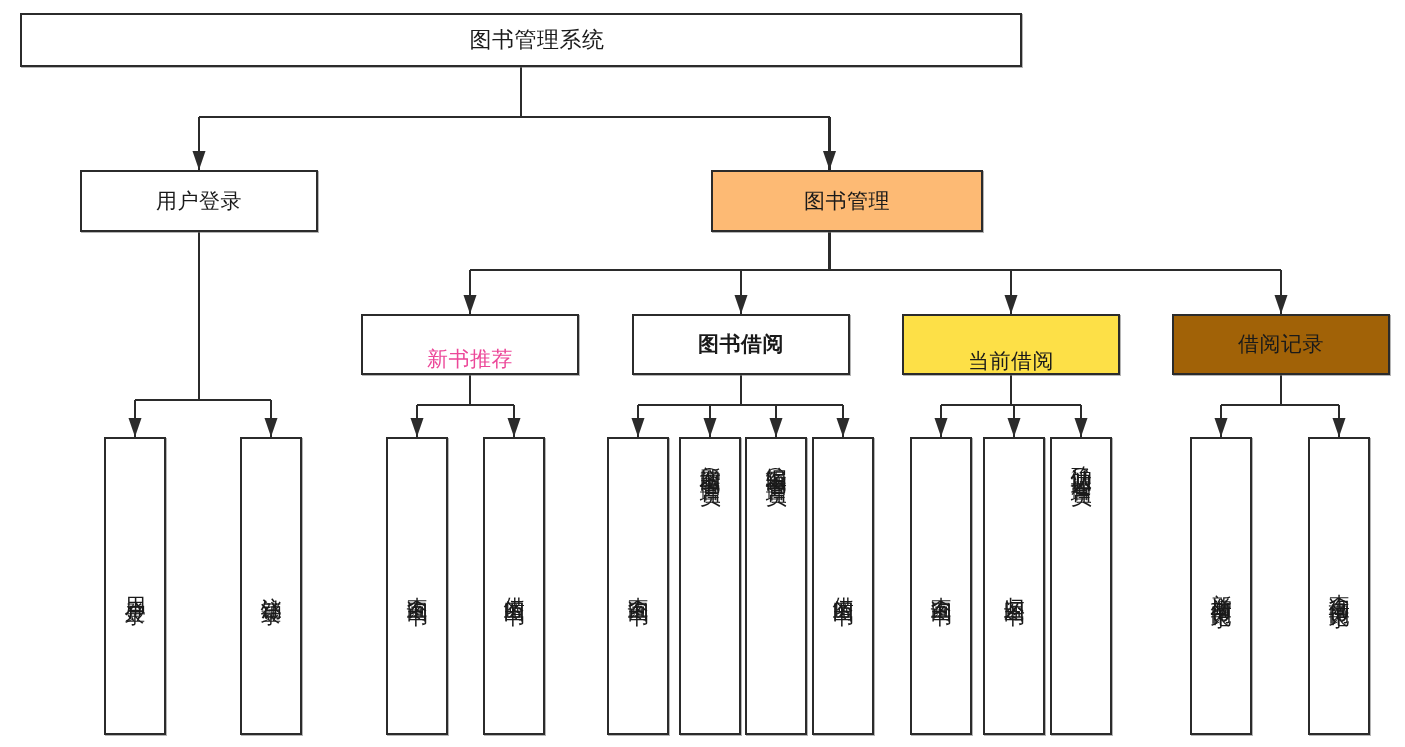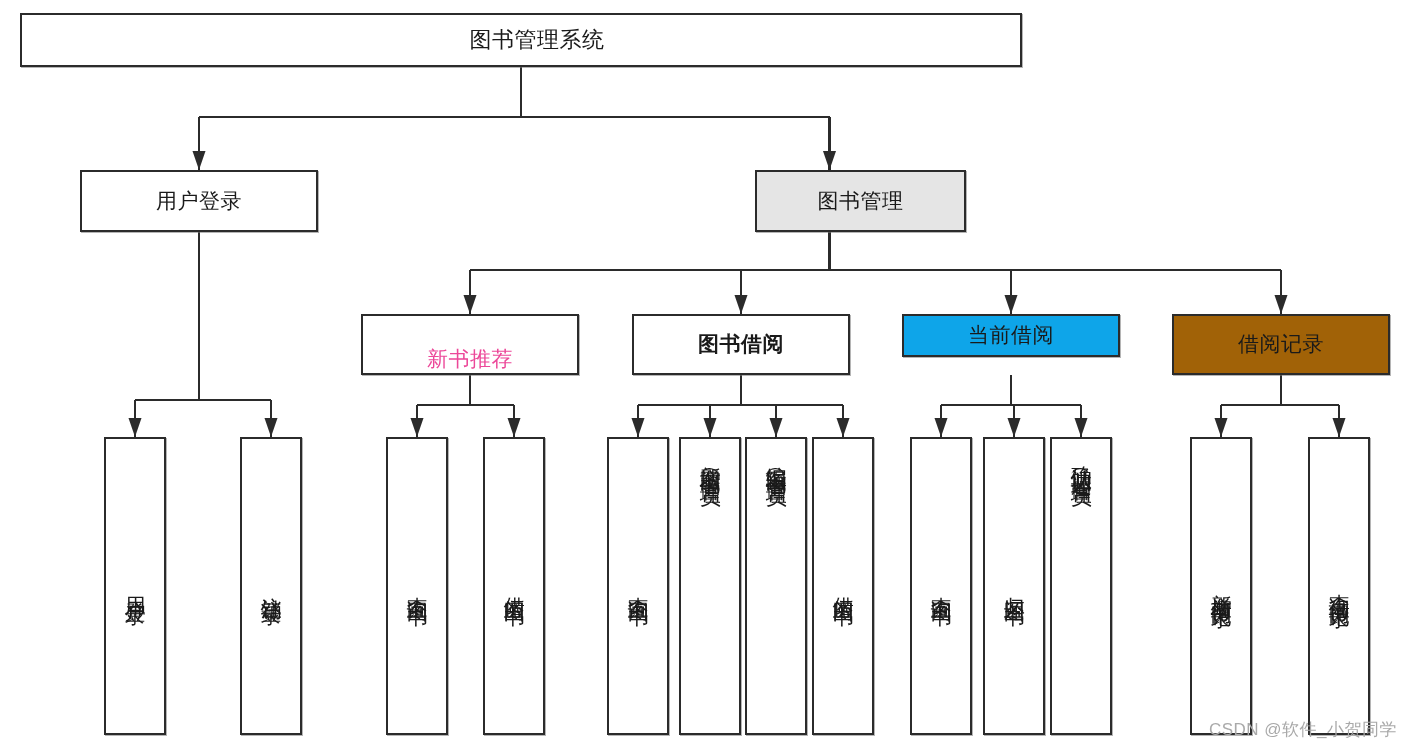--- a/index.html
+++ b/index.html
@@ -137,30 +137,30 @@
       <polygon points="1332.5,418 1345.5,418 1339,437" fill="#2b2b2b"></polygon>
     </svg>
 
   <div id="node-layer">
       <div class="node horizontal level-1" style="left: 20px; top: 13px; width: 1002px; height: 54px; border-color: rgb(43, 43, 43); background: rgb(255, 255, 255); padding-left: 32px;">
         <span class="node-label" style="color: rgb(26, 26, 26);">图书管理系统</span>
       </div>
       <div class="node horizontal level-2" style="left: 80px; top: 170px; width: 238px; height: 62px; border-color: rgb(43, 43, 43); background: rgb(255, 255, 255);">
         <span class="node-label" style="color: rgb(26, 26, 26);">用户登录</span>
       </div>
-      <div class="node horizontal level-2" style="left: 711px; top: 170px; width: 211px; height: 62px; border-color: rgb(43, 43, 43); background: #e5e5e5; margin-left: 44px;">
+      <div class="node horizontal level-2" style="left: 711px; top: 170px; width: 272px; height: 62px; border-color: rgb(43, 43, 43); background: #fdba74;">
         <span class="node-label" style="color: rgb(26, 26, 26);">图书管理</span>
       </div>
       <div class="node horizontal level-3" style="left: 361px; top: 314px; width: 218px; height: 61px; border-color: rgb(43, 43, 43); background: rgb(255, 255, 255);">
         <span class="node-label" style="color: #ec4899; margin-top: 29px;">新书推荐</span>
       </div>
       <div class="node horizontal level-3" style="left: 632px; top: 314px; width: 218px; height: 61px; border-color: rgb(43, 43, 43); background: rgb(255, 255, 255);">
         <span class="node-label" style="color: rgb(26, 26, 26); font-weight: bold;">图书借阅</span>
       </div>
-      <div class="node horizontal level-3" style="left: 902px; top: 314px; width: 218px; height: 43px; border-color: rgb(43, 43, 43); background: #0ea5e9;">
+      <div class="node horizontal level-3" style="left: 902px; top: 314px; width: 218px; height: 61px; border-color: rgb(43, 43, 43); background: #fde047; align-items: flex-end;">
         <span class="node-label" style="color: rgb(26, 26, 26);">当前借阅</span>
       </div>
       <div class="node horizontal level-3" style="left: 1172px; top: 314px; width: 218px; height: 61px; border-color: rgb(43, 43, 43); background: #a16207;">
         <span class="node-label" style="color: rgb(26, 26, 26);">借阅记录</span>
       </div>
       <div class="node vertical level-4 centered" style="left: 104px; top: 437px; width: 62px; height: 298px; border-color: rgb(43, 43, 43); background: rgb(255, 255, 255);">
         <span class="node-label" style="color: rgb(26, 26, 26);">用户登录</span>
       </div>
       <div class="node vertical level-4 centered" style="left: 240px; top: 437px; width: 62px; height: 298px; border-color: rgb(43, 43, 43); background: rgb(255, 255, 255);">
         <span class="node-label" style="color: rgb(26, 26, 26);">注销登录</span>
@@ -193,15 +193,14 @@
         <span class="node-label" style="color: rgb(26, 26, 26);">确认归还（管理员）</span>
       </div>
       <div class="node vertical level-4 centered" style="left: 1190px; top: 437px; width: 62px; height: 298px; border-color: rgb(43, 43, 43); background: rgb(255, 255, 255);">
         <span class="node-label" style="color: rgb(26, 26, 26);">新增借阅记录</span>
       </div>
       <div class="node vertical level-4 centered" style="left: 1308px; top: 437px; width: 62px; height: 298px; border-color: rgb(43, 43, 43); background: rgb(255, 255, 255);">
         <span class="node-label" style="color: rgb(26, 26, 26);">查询借阅记录</span>
       </div>
     </div>
 
-  <div id="watermark">CSDN @软件_小贺同学</div>
 
 </div>
 
 </body></html>

